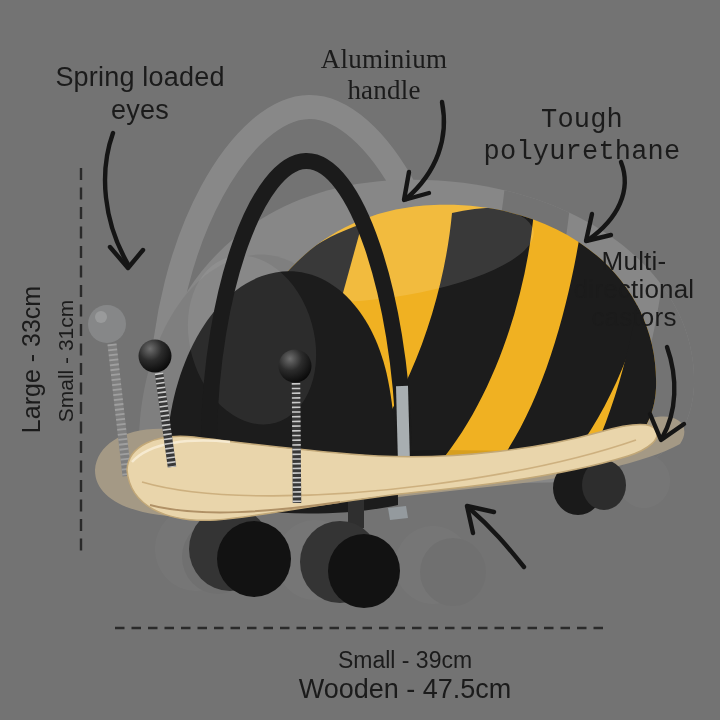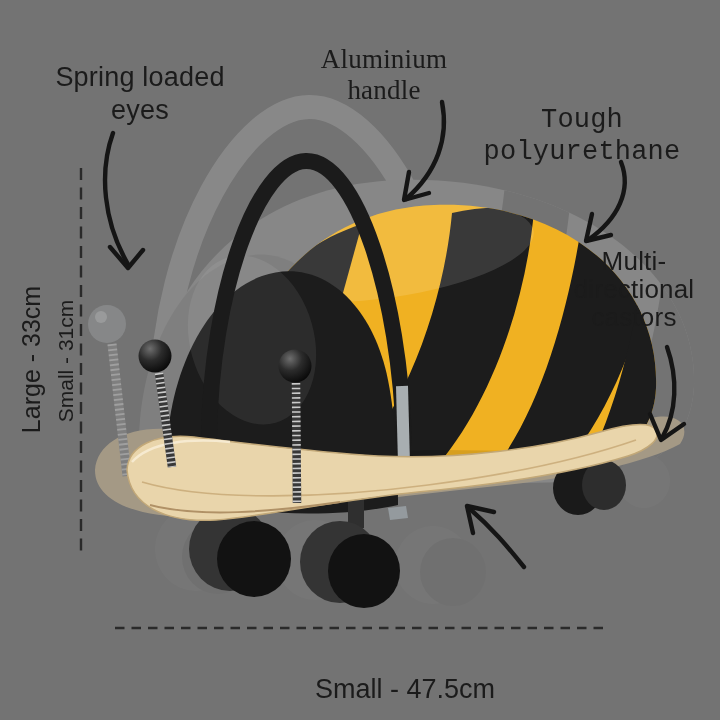--- a/index.html
+++ b/index.html
@@ -158,15 +158,16 @@
 
   <div class="callout" id="cal-castors">
     <div>Multi-</div>
     <div>directional</div>
     <div>castors</div>
   </div>
 
 
   <div class="dim" id="dim-h-large">Large - 33cm</div>
   <div class="dim" id="dim-h-small">Small - 31cm</div>
-  <div class="dim" id="dim-l-large">Small - 47.5cm</div>
+  <div class="dim" id="dim-l-small">Small - 39cm</div>
+  <div class="dim" id="dim-l-large">Wooden - 47.5cm</div>
 
 </div>
 
 </body></html>

